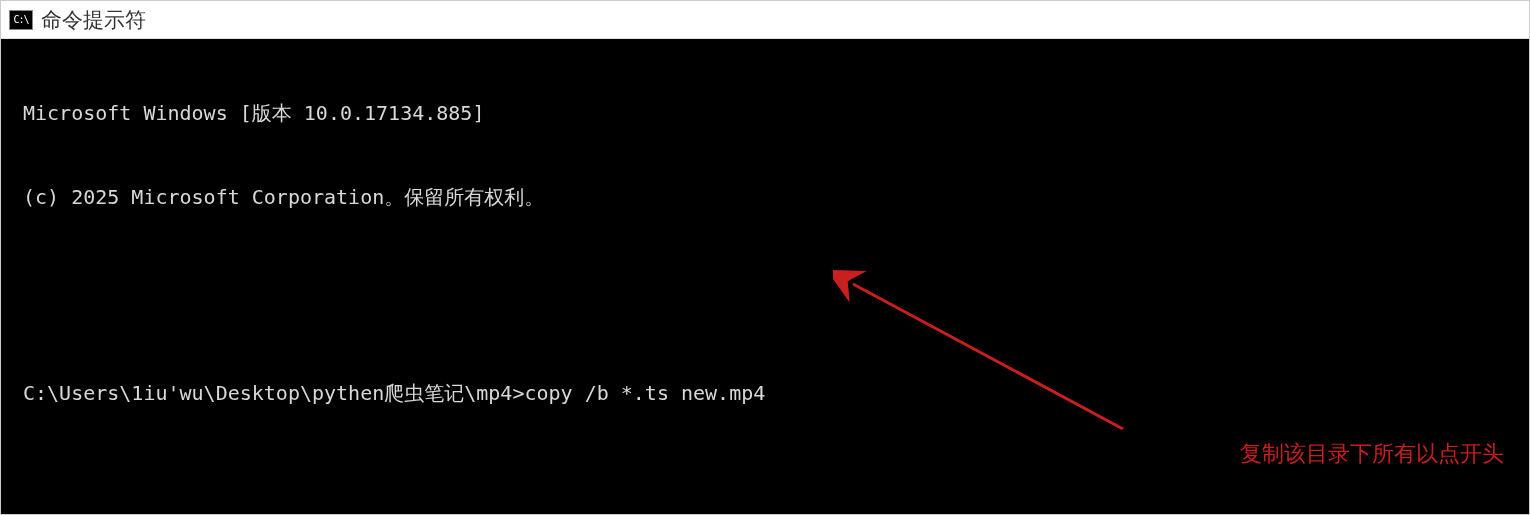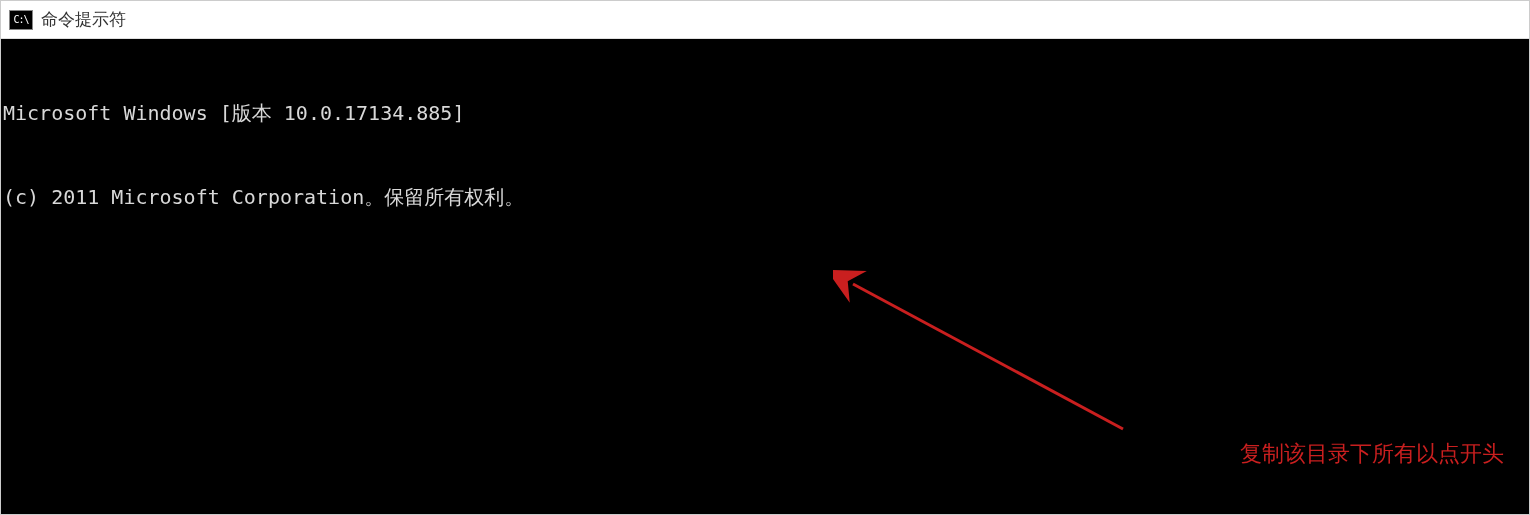--- a/index.html
+++ b/index.html
@@ -37,38 +37,39 @@
       color: #fff;
       font-size: 10px;
       font-family: monospace;
       display: flex;
       align-items: center;
       justify-content: center;
       border: 1px solid #888;
       letter-spacing: -1px;
     }
     .titlebar-text {
-      font-size: 17px;
+      font-size: 21px;
       color: #333;
       font-family: Liberation Mono, monospace;
     }
     .terminal {
       flex: 1;
       background: #000;
       color: #d8d8d8;
       font-family: "NSimSun", "SimSun", "Consolas", monospace;
       font-size: 20px;
       line-height: 28px;
       padding: 4px 2px;
       white-space: pre;
       position: relative;
       overflow: hidden;
     }
     .terminal-line {
       display: block;
+      margin-left: 20px;
     }
     .annotation {
       position: absolute;
       color: #c91f1f;
       font-family: "Microsoft YaHei", "SimSun", sans-serif;
       font-size: 22px;
       line-height: 32px;
       right: 25px;
       top: 335px;
       text-align: left;
@@ -85,23 +86,24 @@
 </head>
 <body>
 
 <div class="window">
   <div class="titlebar">
     <div class="titlebar-icon">C:\</div>
     <div class="titlebar-text">命令提示符</div>
   </div>
   <div class="terminal">
     <span class="terminal-line">Microsoft Windows [版本 10.0.17134.885]</span>
-    <span class="terminal-line">(c) 2011 Microsoft Corporation。保留所有权利。</span>
+    <span class="terminal-line">(c) 2025 Microsoft Corporation。保留所有权利。</span>
     <span class="terminal-line"></span>
     <span class="terminal-line"></span>
+    <span class="terminal-line">C:\Users\1iu'wu\Desktop\pythen爬虫笔记\mp4&gt;copy /b *.ts new.mp4</span>
 
     <div class="arrow-container">
       <svg width="320" height="170" viewBox="0 0 320 170">
         <defs>
           <marker id="arrowhead" markerWidth="12" markerHeight="12" refX="2" refY="6" orient="auto">
             <polygon points="0 0, 12 6, 0 12, 4 6" fill="#c91f1f"></polygon>
           </marker>
         </defs>
         <line x1="290" y1="160" x2="20" y2="15" stroke="#c91f1f" stroke-width="3" marker-end="url(#arrowhead)"></line>
       </svg>

